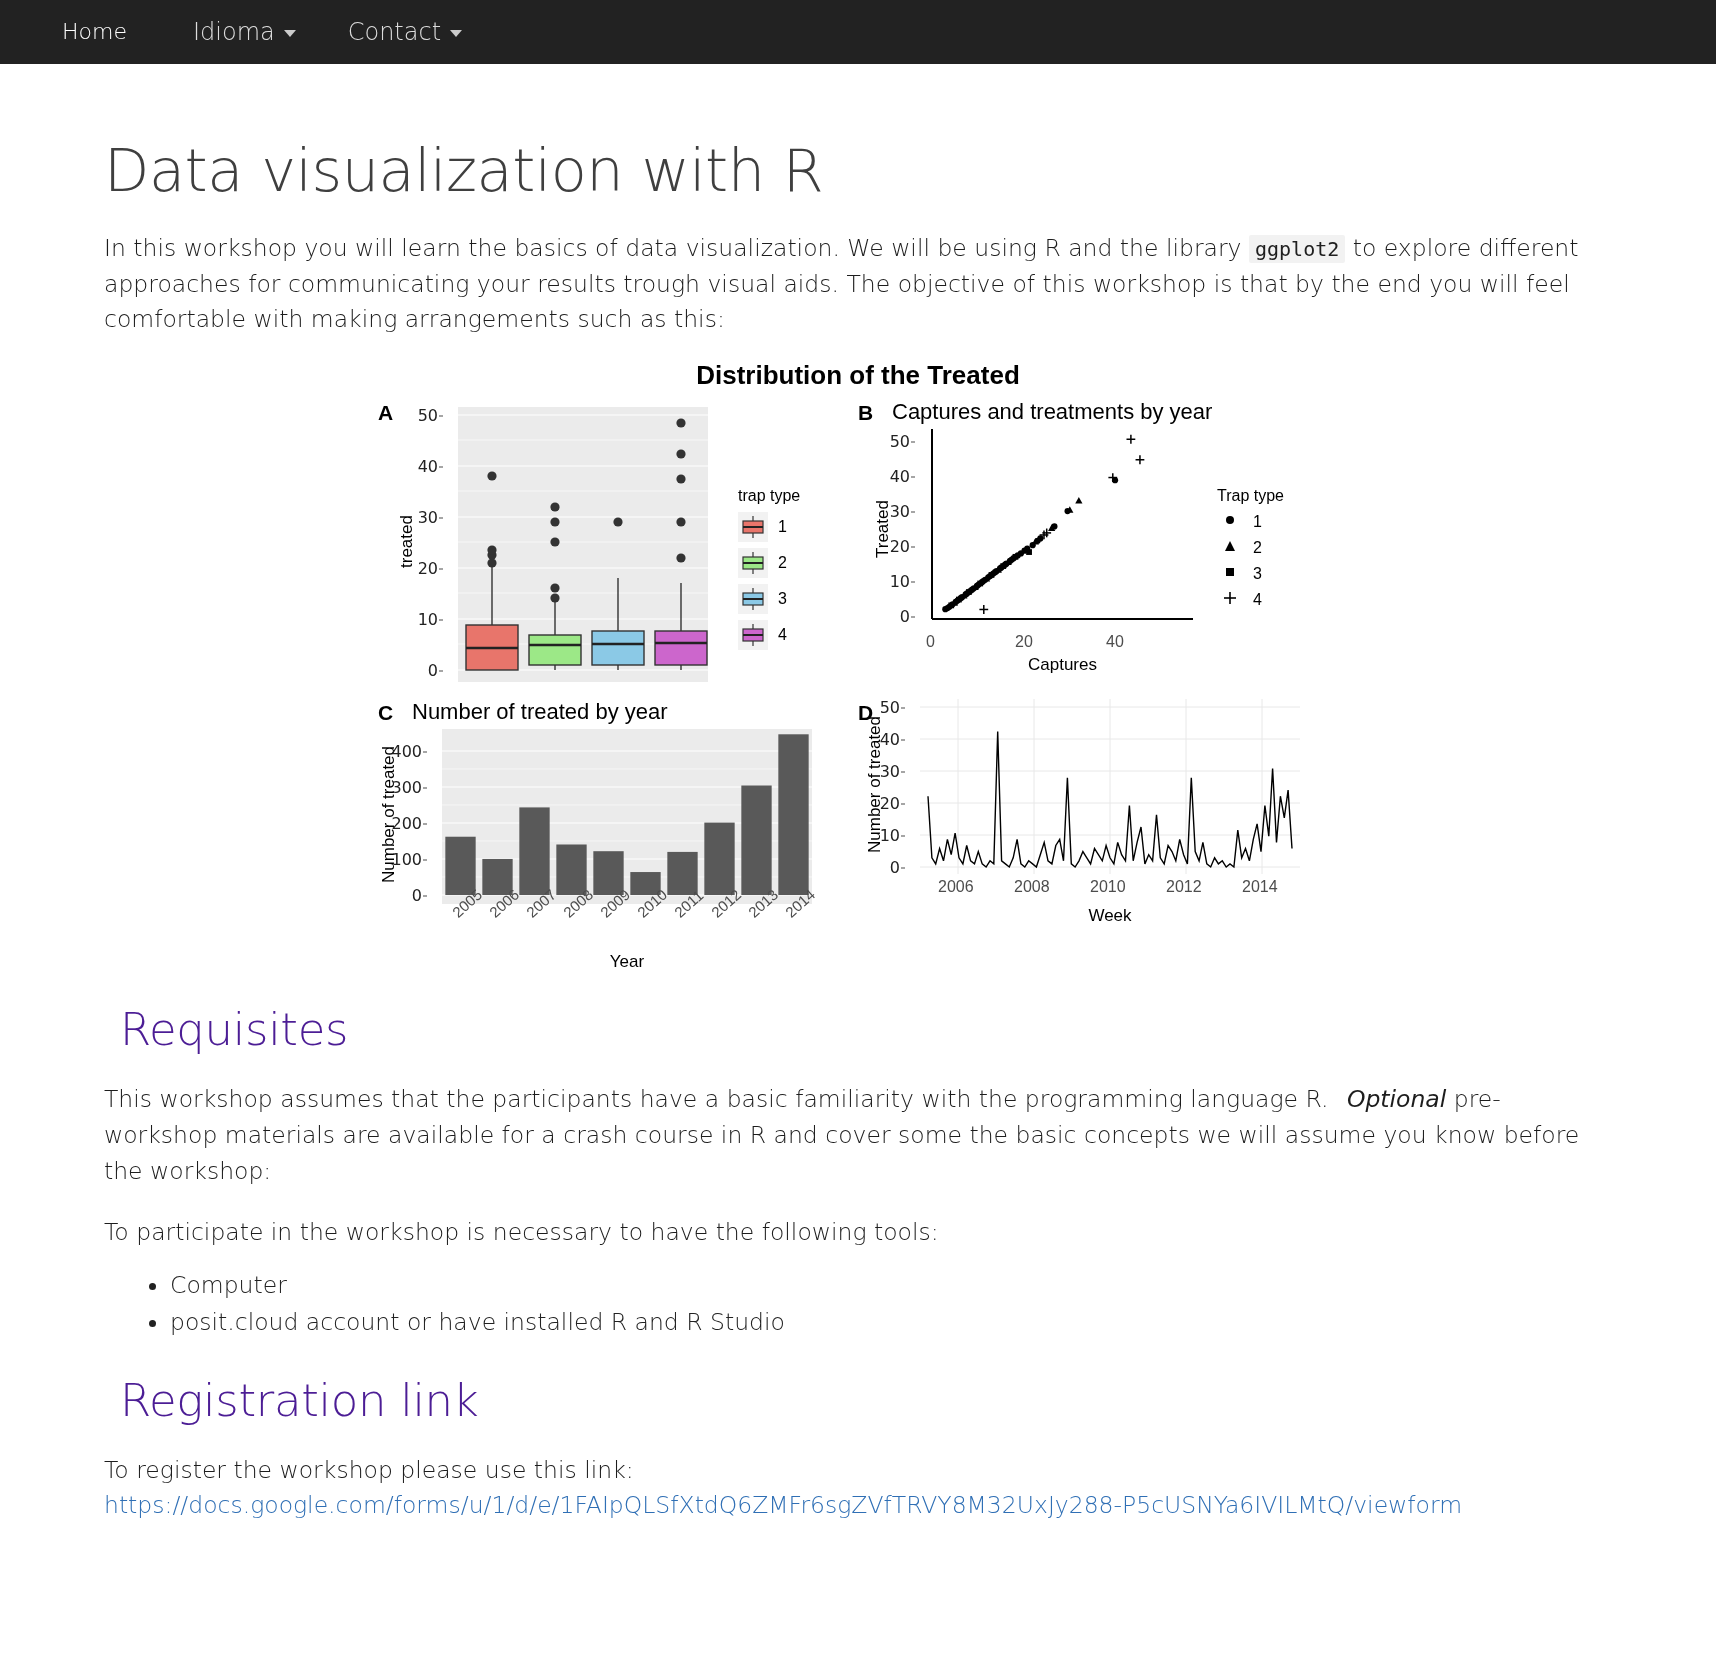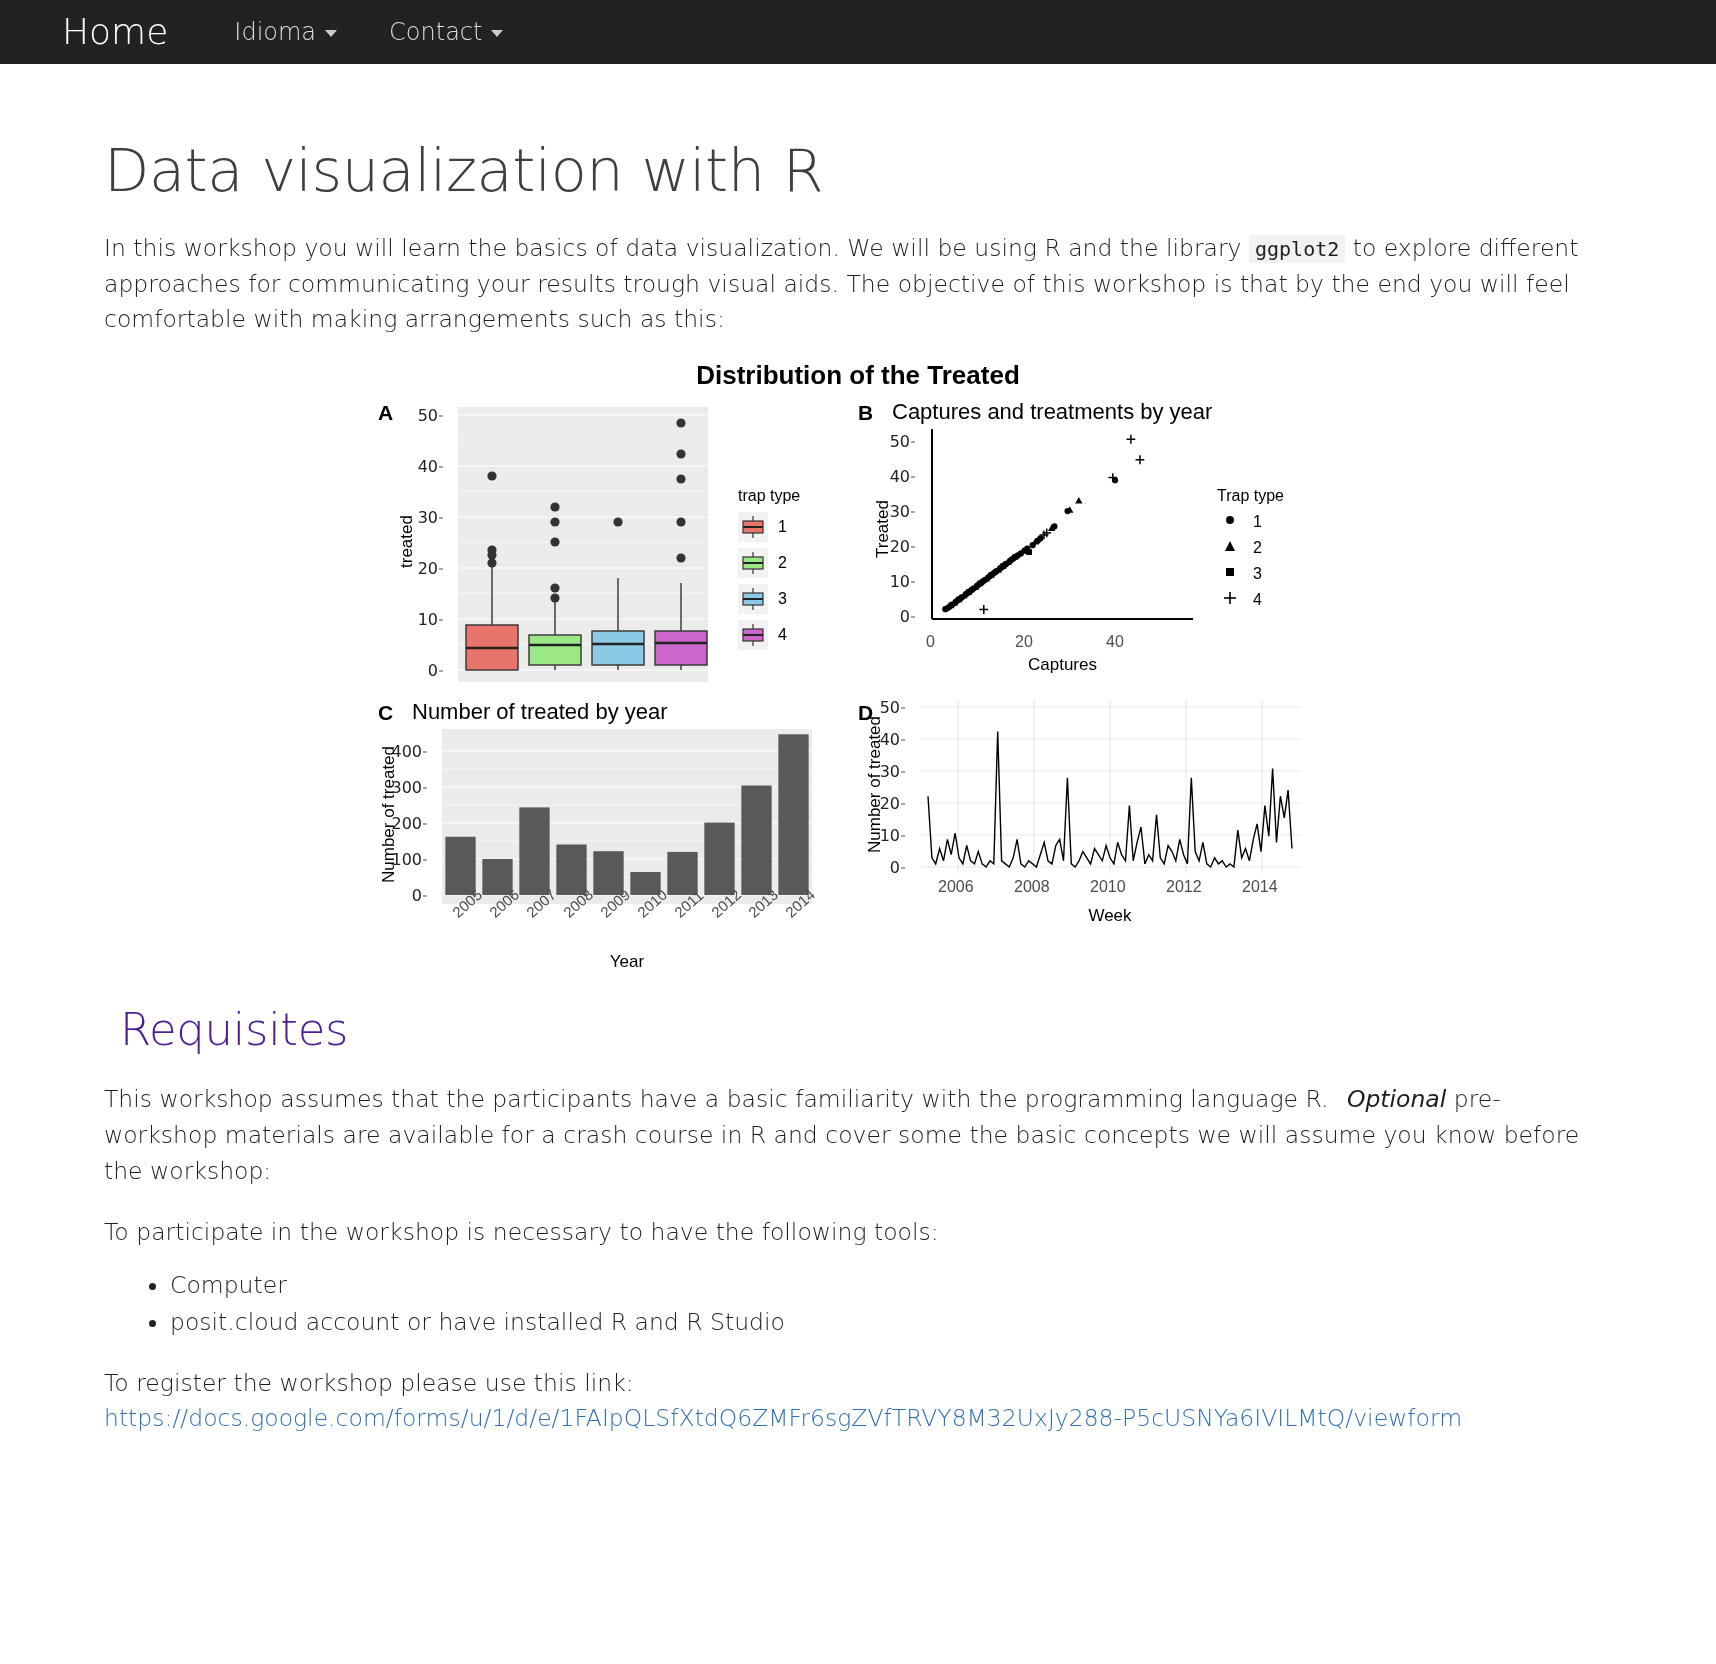--- a/index.html
+++ b/index.html
@@ -24,21 +24,21 @@
   .nav-item {
     color:#ffffff;
     font-size:27px;
     padding:0 26px;
     line-height:64px;
     white-space:nowrap;
     font-family:"DejaVu Sans", sans-serif;
     font-weight:300;
     cursor:pointer;
   }
-  .nav-item.brand { font-size:36px; padding-left:0; padding-right:40px; }
+  .nav-item.brand { font-size:22px; padding-left:0; padding-right:40px; }
   .nav-item.small { font-size:24px; color:#dddddd; }
   .caret {
     display:inline-block;
     width:0;height:0;
     border-left:6px solid transparent;
     border-right:6px solid transparent;
     border-top:7px solid #cccccc;
     margin-left:9px;
     vertical-align:middle;
   }
@@ -621,15 +621,16 @@
   <p class="body"><span>This workshop assumes that the participants have a basic familiarity with the programming language R. </span><em class="it">Optional</em><span> pre-workshop materials are available for a crash course in R and cover some the basic concepts we will assume you know before the workshop:</span></p>
 
 
   <p class="body">To participate in the workshop is necessary to have the following tools:</p>
 
   <ul class="bullets">
     <li>Computer</li>
     <li>posit.cloud account or have installed R and R Studio</li>
   </ul>
 
+  <h2 class="section">Registration link</h2>
   <p class="body"><span>To register the workshop please use this link: </span><a class="linkblue" href="#">https://docs.google.com/forms/u/1/d/e/1FAIpQLSfXtdQ6ZMFr6sgZVfTRVY8M32UxJy288-P5cUSNYa6IVILMtQ/viewform</a></p>
 
 </div>
 
 </body></html>

